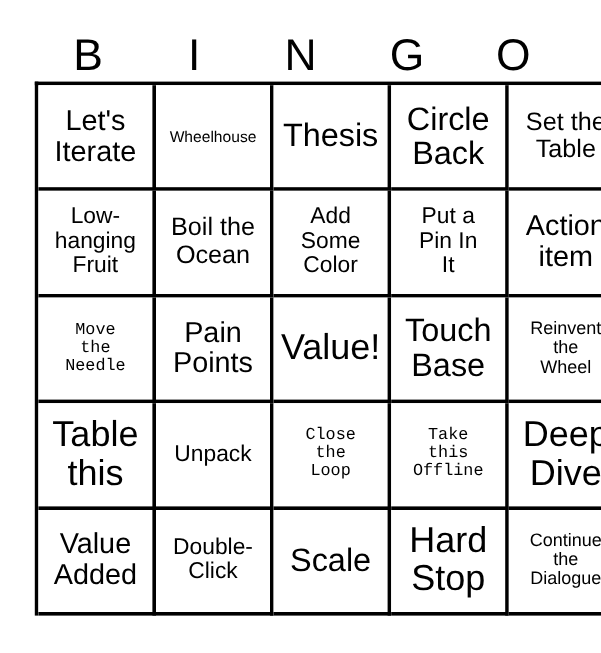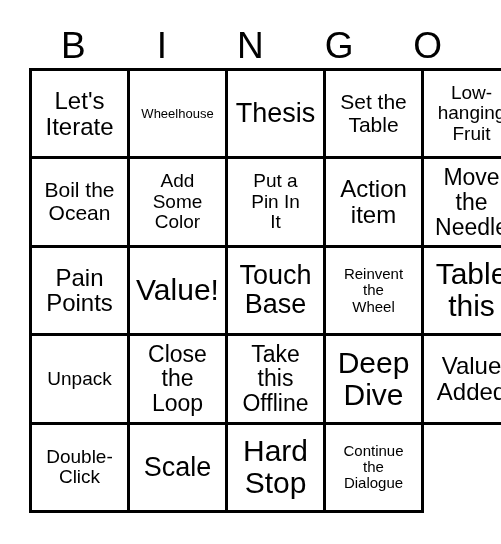--- a/index.html
+++ b/index.html
@@ -76,21 +76,21 @@
     width: 100%;
     line-height: 1.08;
     font-weight: 400;
     white-space: pre-line;
     color: #000000;
   }
 
   
   .sz-xs  { font-size: 13px; }
   .sz-s   { font-size: 15px; }
-  .sz-m   { font-size: 23px; }
+  .sz-m   { font-size: 14px; font-family: Liberation Mono, monospace; }
   .sz-ml  { font-size: 19px; }
   .sz-l   { font-size: 21px; }
   .sz-xl  { font-size: 24px; }
   .sz-xxl { font-size: 27px; }
   .sz-3xl { font-size: 30px; }
 </style>
 </head>
 <body>
 
 <div id="bingo-card">
@@ -108,20 +108,24 @@
         <span class="cell-text sz-xl">Let's
 Iterate</span>
       </div>
       <div class="cell">
         <span class="cell-text sz-xs">Wheelhouse</span>
       </div>
       <div class="cell">
         <span class="cell-text sz-xxl">Thesis</span>
       </div>
       <div class="cell">
+        <span class="cell-text sz-xxl">Circle
+Back</span>
+      </div>
+      <div class="cell">
         <span class="cell-text sz-l">Set the
 Table</span>
       </div>
       <div class="cell">
         <span class="cell-text sz-ml">Low-
 hanging
 Fruit</span>
       </div>
       <div class="cell">
         <span class="cell-text sz-l">Boil the

